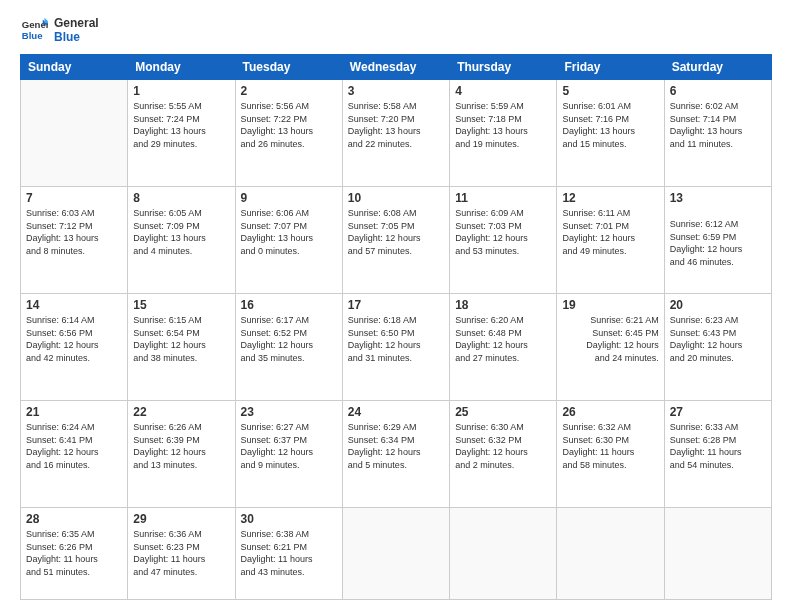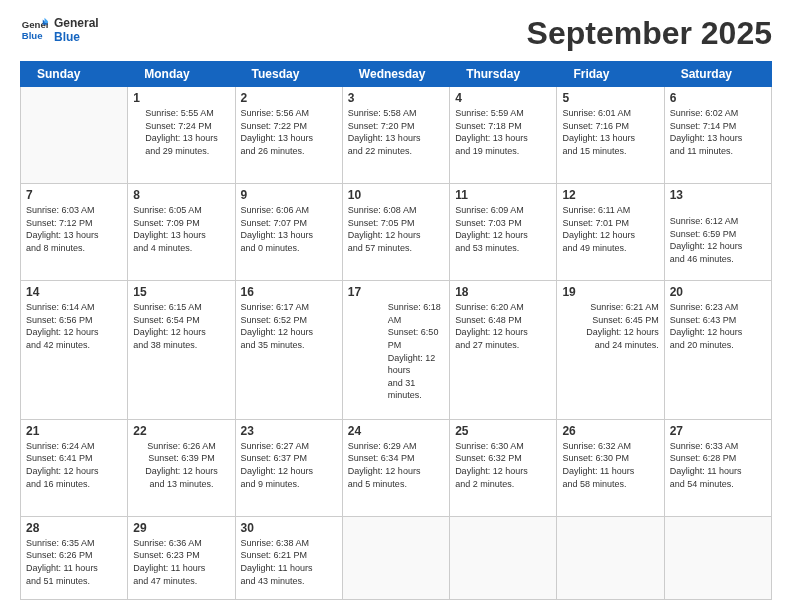--- a/index.html
+++ b/index.html
@@ -50,21 +50,21 @@
       border: 1px solid #ccc;
       border-collapse: collapse;
       width: 100%;
       table-layout: fixed;
     }
     .calendar th {
       background: #1565c0;
       color: #fff;
       font-size: 12px;
       font-weight: bold;
-      padding: 5px 16px;
+      padding: 5px 7px;
       text-align: left;
       border: 1px solid #1565c0;
     }
     .calendar td {
       border: 1px solid #ccc;
       vertical-align: top;
       padding: 4px 5px;
       font-size: 9.5px;
       color: #333;
       height: 88px;
@@ -99,42 +99,41 @@
         <text x="2" y="26" font-size="11" font-weight="bold" fill="#1565c0" font-family="Arial">Blue</text>
         <polygon points="26,4 32,10 26,10" fill="#1565c0"></polygon>
         <polygon points="28,2 34,8 28,8" fill="#42a5f5"></polygon>
       </svg>
       <div style="display:flex;flex-direction:column;margin-left:2px;">
         <span style="font-size:12px;font-weight:bold;color:#333;">General</span>
         <span style="font-size:12px;font-weight:bold;color:#1565c0;">Blue</span>
       </div>
     </div>
     <div class="title-block">
-      <div class="month-title">September 2025</div>
     </div>
   </div>
 
   <table class="calendar" id="cal-table">
     <thead>
       <tr id="header-row">
           <th>Sunday</th>
           <th>Monday</th>
           <th>Tuesday</th>
           <th>Wednesday</th>
           <th>Thursday</th>
           <th>Friday</th>
           <th>Saturday</th>
         </tr>
     </thead>
     <tbody id="cal-body">
         <tr>
           <td class="empty-cell"></td>
           <td>
             <span class="day-number">1</span>
-            <div class="day-info" style="white-space: pre-line; margin-left: 12px;">Sunrise: 5:55 AM
+            <div class="day-info" style="white-space: pre-line;">Sunrise: 5:55 AM
 Sunset: 7:24 PM
 Daylight: 13 hours
 and 29 minutes.</div>
           </td>
           <td>
             <span class="day-number">2</span>
             <div class="day-info" style="white-space: pre-line;">Sunrise: 5:56 AM
 Sunset: 7:22 PM
 Daylight: 13 hours
 and 26 minutes.</div>
@@ -236,21 +235,21 @@
           </td>
           <td>
             <span class="day-number">16</span>
             <div class="day-info" style="white-space: pre-line;">Sunrise: 6:17 AM
 Sunset: 6:52 PM
 Daylight: 12 hours
 and 35 minutes.</div>
           </td>
           <td>
             <span class="day-number">17</span>
-            <div class="day-info" style="white-space: pre-line; margin-left: 40px;">Sunrise: 6:18 AM
+            <div class="day-info" style="white-space: pre-line;">Sunrise: 6:18 AM
 Sunset: 6:50 PM
 Daylight: 12 hours
 and 31 minutes.</div>
           </td>
           <td>
             <span class="day-number">18</span>
             <div class="day-info" style="white-space: pre-line;">Sunrise: 6:20 AM
 Sunset: 6:48 PM
 Daylight: 12 hours
 and 27 minutes.</div>
@@ -273,21 +272,21 @@
         <tr>
           <td>
             <span class="day-number">21</span>
             <div class="day-info" style="white-space: pre-line;">Sunrise: 6:24 AM
 Sunset: 6:41 PM
 Daylight: 12 hours
 and 16 minutes.</div>
           </td>
           <td>
             <span class="day-number">22</span>
-            <div class="day-info" style="white-space: pre-line; text-align: center;">Sunrise: 6:26 AM
+            <div class="day-info" style="white-space: pre-line;">Sunrise: 6:26 AM
 Sunset: 6:39 PM
 Daylight: 12 hours
 and 13 minutes.</div>
           </td>
           <td>
             <span class="day-number">23</span>
             <div class="day-info" style="white-space: pre-line;">Sunrise: 6:27 AM
 Sunset: 6:37 PM
 Daylight: 12 hours
 and 9 minutes.</div>

